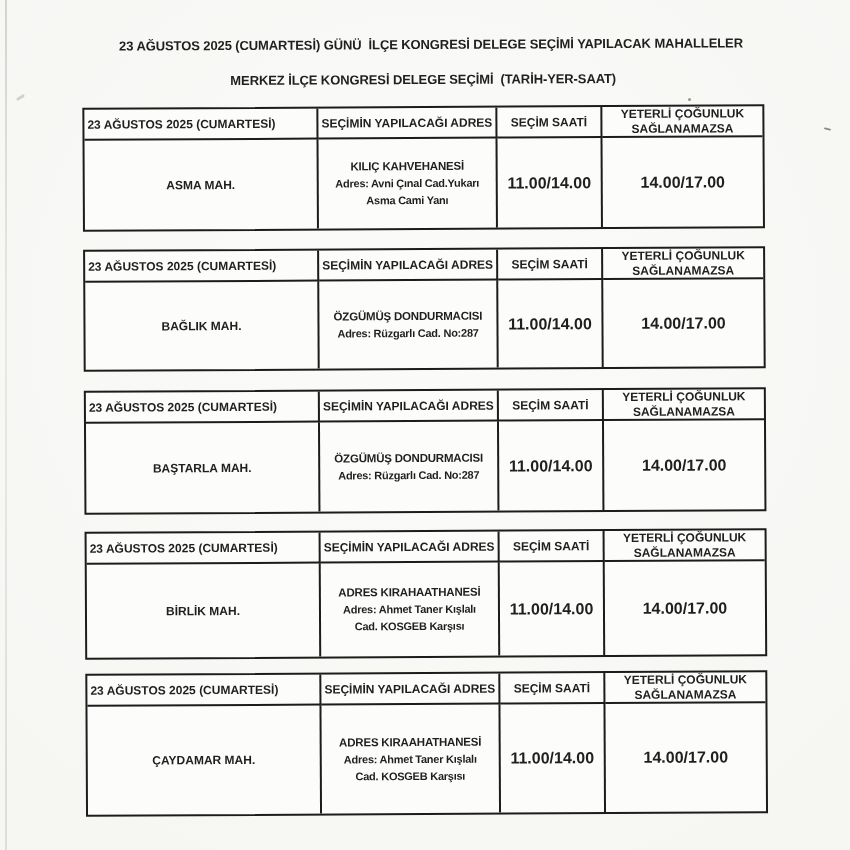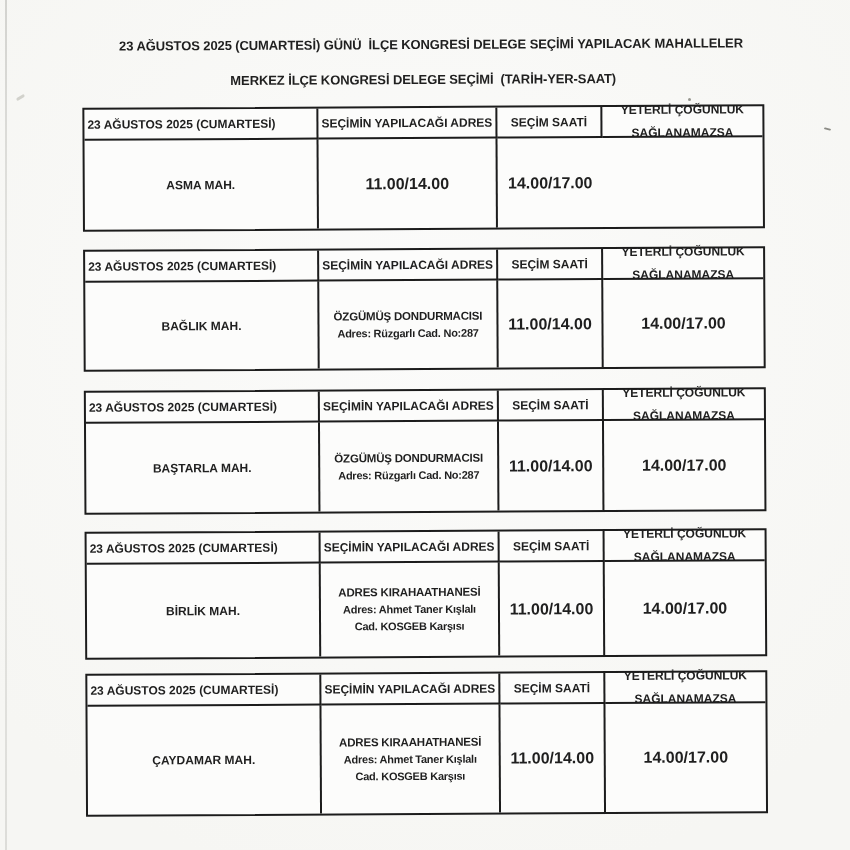--- a/index.html
+++ b/index.html
@@ -69,21 +69,21 @@
     font-size: 12px;
     line-height: 14px;
     padding: 1px 2px;
     box-sizing: border-box;
   }
   .cell.c1, .cell.c2, .cell.c3 { border-right: 2px solid #1c1c1c; }
   .cell.head { border-bottom: 2px solid #1c1c1c; }
   .cell.head.c1, .cell.head.c2 {
     align-items: flex-start; text-align: left; padding-left: 3px;
   }
-  .cell.head.c4 { line-height: 23px; }
+  .cell.head.c4 { line-height: 15px; }
   .pre { white-space: pre-line; }
 
   .venue-name { font-size: 11.5px; line-height: 17px; letter-spacing: -0.2px; }
   .venue-addr { font-size: 11px; line-height: 17px; letter-spacing: -0.25px; white-space: pre-line; }
   .cell.body.c3, .cell.body.c4 { font-size: 16px; }
 </style>
 </head>
 <body>
 
 <div class="scan-edge"></div>
@@ -101,20 +101,25 @@
 
   <div class="tables">
 
     <div class="tbl t1">
       <div class="cell head c1">23 AĞUSTOS 2025 (CUMARTESİ)</div>
       <div class="cell head c2">SEÇİMİN YAPILACAĞI ADRES</div>
       <div class="cell head c3">SEÇİM SAATİ</div>
       <div class="cell head c4 pre">YETERLİ ÇOĞUNLUK
 SAĞLANAMAZSA</div>
       <div class="cell body c1">ASMA MAH.</div>
+      <div class="cell body c2">
+        <div class="venue-name">KILIÇ KAHVEHANESİ</div>
+        <div class="venue-addr">Adres: Avni Çınal Cad.Yukarı
+Asma Cami Yanı</div>
+      </div>
       <div class="cell body c3">11.00/14.00</div>
       <div class="cell body c4">14.00/17.00</div>
     </div>
 
     <div class="tbl t2">
       <div class="cell head c1">23 AĞUSTOS 2025 (CUMARTESİ)</div>
       <div class="cell head c2">SEÇİMİN YAPILACAĞI ADRES</div>
       <div class="cell head c3">SEÇİM SAATİ</div>
       <div class="cell head c4 pre">YETERLİ ÇOĞUNLUK
 SAĞLANAMAZSA</div>

